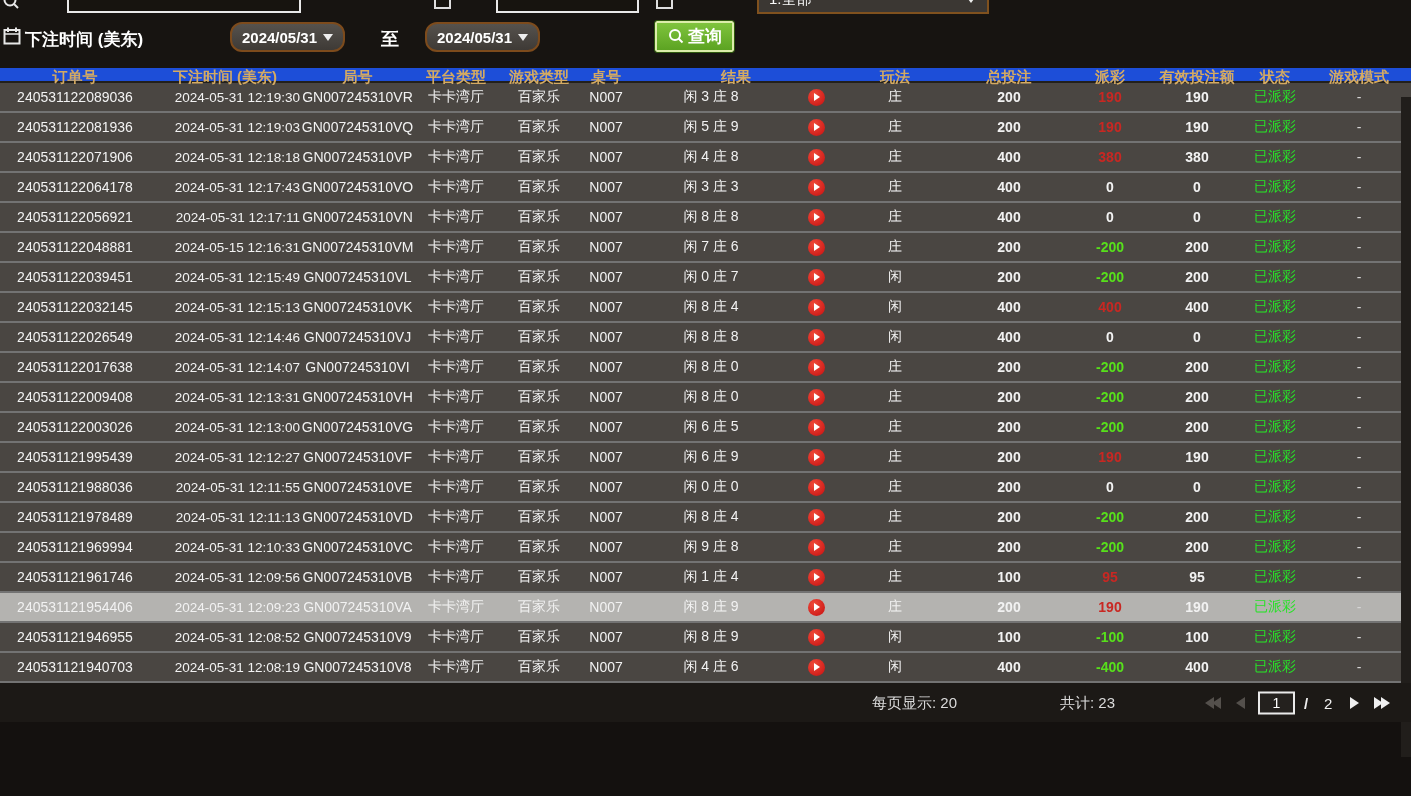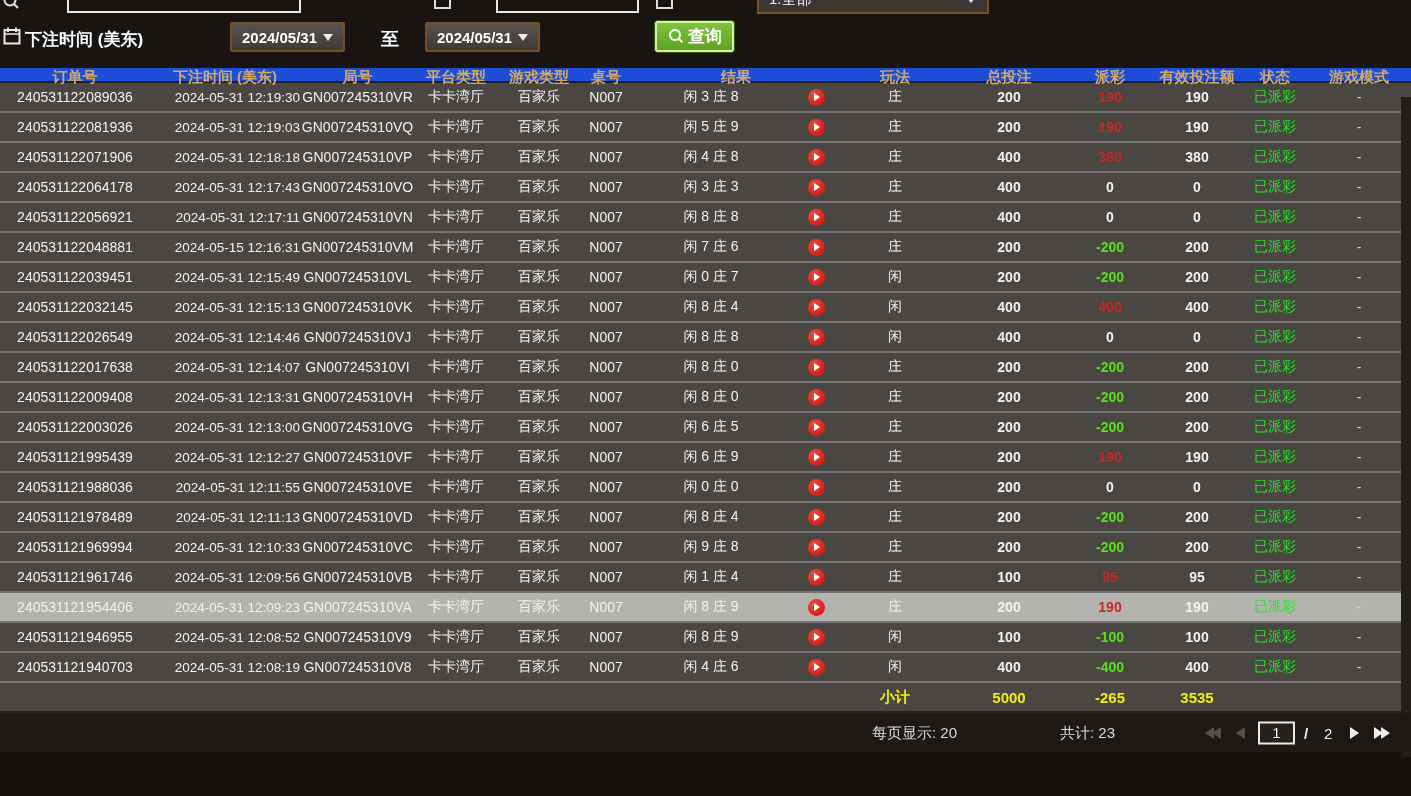--- a/index.html
+++ b/index.html
@@ -39,21 +39,21 @@
     border-left:6px solid transparent; border-right:6px solid transparent;
     border-top:8px solid #eeeeee;
   }
 
   .row2 { position:absolute; top:15px; left:0; width:100%; height:53px; }
   .cal-icon { position:absolute; left:3px; top:12px; }
   .bet-time-label { position:absolute; left:25px; top:13px; font-size:17px; font-weight:bold; color:#ffffff; }
   .date-select {
     position:absolute; top:7px; width:115px; height:30px;
     background:linear-gradient(#56524d,#3e3a36);
-    border:2px solid #7d4b1c; border-radius:2px;
+    border:2px solid #7d4b1c; border-radius:12px;
     display:flex; align-items:center; justify-content:center; gap:6px; cursor:pointer;
   }
   .date-select .date-text { font-size:15px; font-weight:bold; color:#ffffff; }
   .date-select .caret-down { border-top-width:7px; border-left-width:5px; border-right-width:5px; }
   .d1 { left:230px; } .d2 { left:425px; }
   .to-label { position:absolute; left:381px; top:12px; font-size:18px; font-weight:bold; color:#ffffff; }
   .query-btn {
     position:absolute; left:655px; top:6px; width:79px; height:31px;
     background:linear-gradient(#7fc43d,#5ca322);
     border:2px solid #dcedaa; outline:1px solid #2f5a0e; border-radius:2px;
@@ -547,26 +547,20 @@
         </span>
     <span class="td c-play">闲</span>
     <span class="td c-total">400</span>
     <span class="td c-payout neg">-400</span>
     <span class="td c-valid">400</span>
     <span class="td c-status">已派彩</span>
     <span class="td c-mode">-</span>
   </div>
     </div>
 
-  <div class="grid sumrow">
-    <span class="td sum-label">小计</span>
-    <span class="td sum-total">5000</span>
-    <span class="td sum-payout">-265</span>
-    <span class="td sum-valid">3535</span>
-  </div>
 
   <div class="vscroll"></div>
 </div>
 
 <div class="footer">
   <span class="f-item f-perpage">每页显示: 20</span>
   <span class="f-item f-total">共计: 23</span>
   <span class="pg pg-first dim">
       <span class="tri-l"></span>
       <span class="tri-l"></span>

